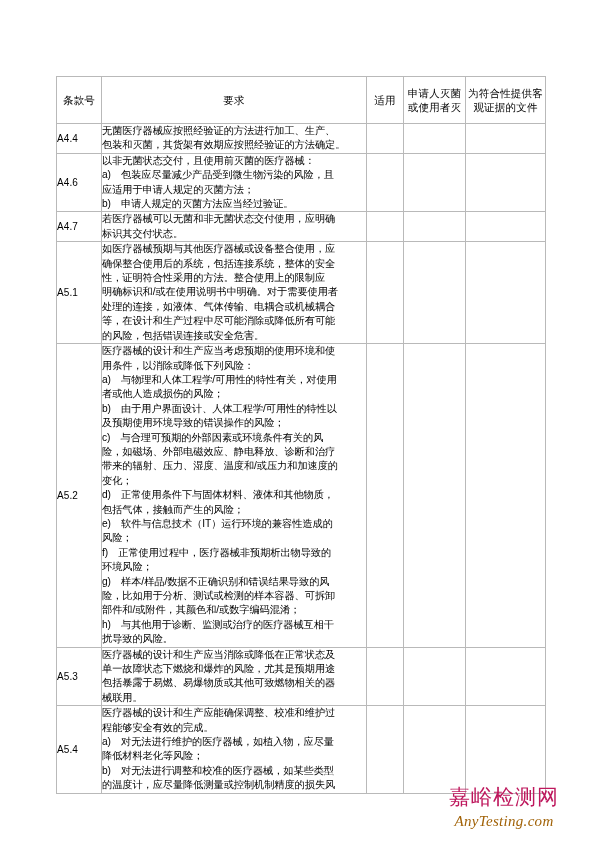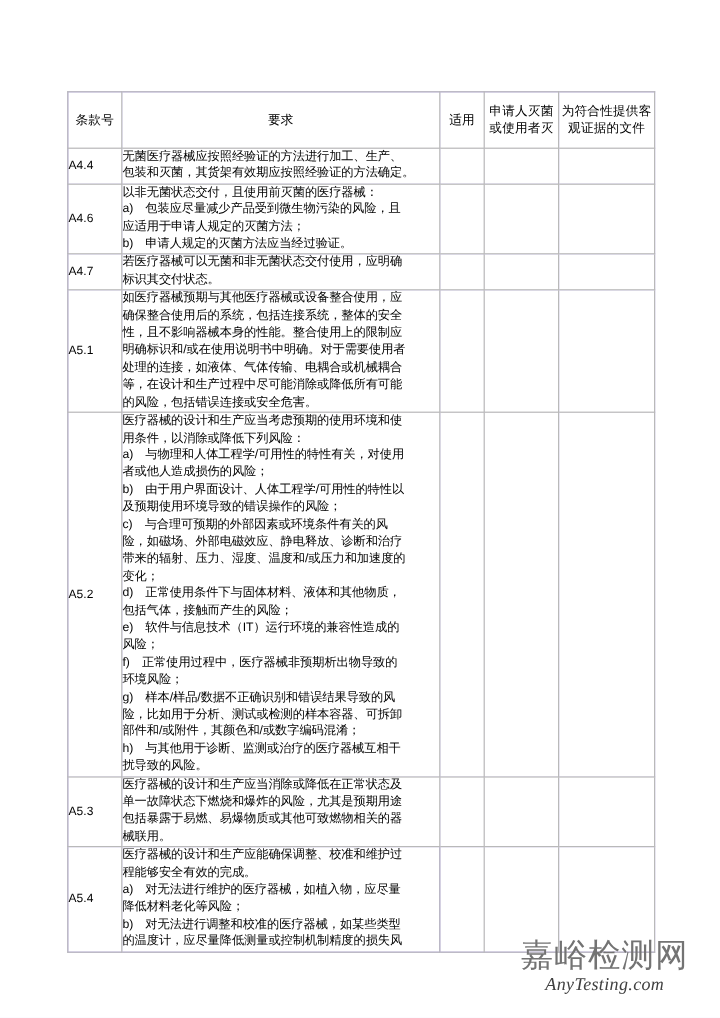--- a/index.html
+++ b/index.html
@@ -103,31 +103,31 @@
   #watermark {
     position: absolute;
     left: 416px;
     top: 782px;
     width: 176px;
     text-align: center;
     pointer-events: none;
     user-select: none;
   }
   #watermark .wm-cn {
-    font-size: 27px;
+    font-size: 21px;
     line-height: 30px;
-    color: #737373;
+    color: #be185d;
     letter-spacing: 1px;
     font-family: "DejaVu Sans", sans-serif;
     white-space: nowrap;
   }
   #watermark .wm-en {
     font-size: 15px;
     line-height: 18px;
-    color: #404040;
+    color: #a16207;
     font-family: "Liberation Serif", "DejaVu Serif", serif;
     font-style: italic;
     letter-spacing: 0.3px;
     white-space: nowrap;
   }
 </style>
 </head>
 <body>
 
 <div id="page">
@@ -186,21 +186,21 @@
         <td class="num-cell blank-cell"></td>
         <td class="num-cell blank-cell"></td>
       </tr>
 
 
       <tr>
         <td class="num-cell">A5.1</td>
         <td class="req-cell">
             <p>如医疗器械预期与其他医疗器械或设备整合使用，应
 确保整合使用后的系统，包括连接系统，整体的安全
-性，且不影响器械本身的性能。整合使用上的限制应
+性，证明符合性采用的方法。整合使用上的限制应
 明确标识和/或在使用说明书中明确。对于需要使用者
 处理的连接，如液体、气体传输、电耦合或机械耦合
 等，在设计和生产过程中尽可能消除或降低所有可能
 的风险，包括错误连接或安全危害。</p>
           </td>
         <td class="num-cell blank-cell"></td>
         <td class="num-cell blank-cell"></td>
         <td class="num-cell blank-cell"></td>
       </tr>
 

